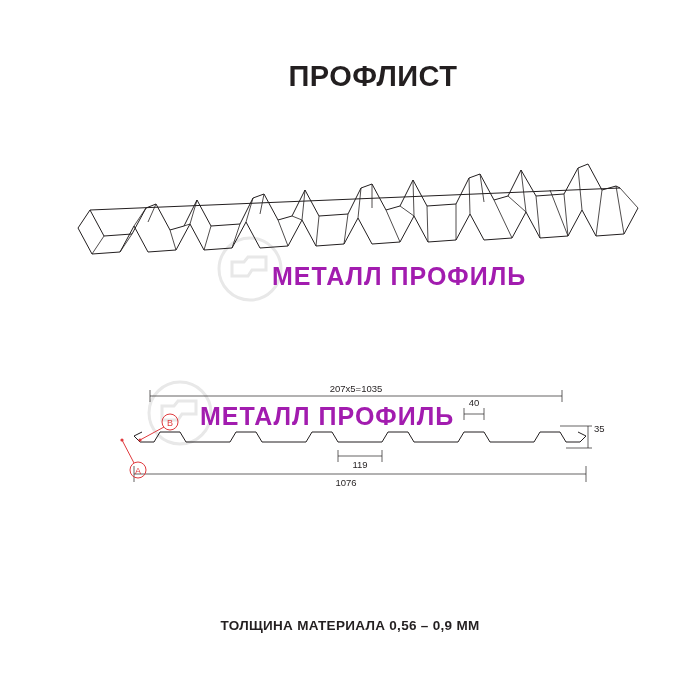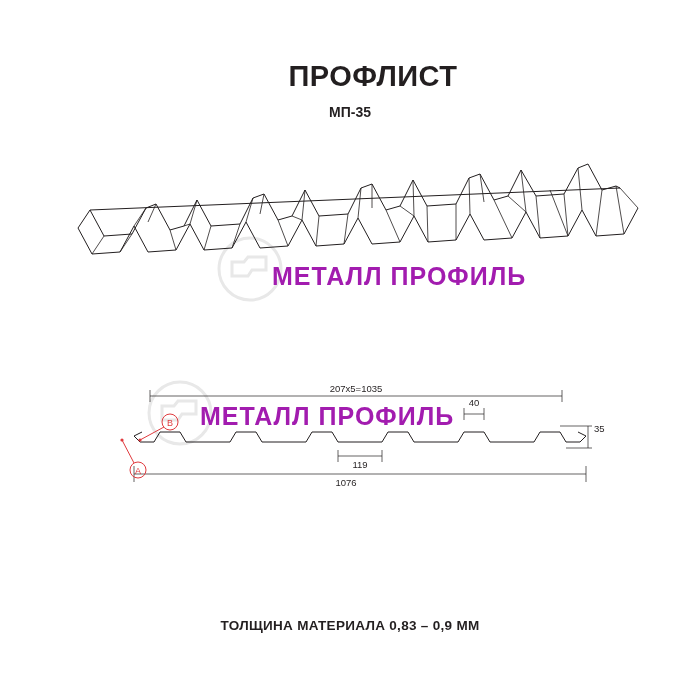--- a/index.html
+++ b/index.html
@@ -86,21 +86,20 @@
   .callout { fill: none; stroke: #e03a3e; stroke-width: 1; }
   .callout-txt { font-size: 9px; fill: #e03a3e; font-family: "Liberation Sans", sans-serif; }
   .dim-txt { font-size: 9.5px; fill: #231f20; font-family: "Liberation Sans", sans-serif; }
 </style>
 </head>
 <body>
 
 <div class="page">
 
   <div class="title">ПРОФЛИСТ</div>
-  <div class="subtitle">МП-35</div>
 
   <div class="wm wm1">
     <svg width="300" height="70" viewBox="0 0 300 70">
       <g transform="translate(0,8)">
         <circle cx="32" cy="33" r="31" fill="none" stroke="#e8e8e8" stroke-width="3"></circle>
         <path d="M14 40 L14 26 L26 26 L30 21 L48 21 L48 34 L34 34 L30 40 Z" fill="none" stroke="#e8e8e8" stroke-width="3"></path>
       </g>
     </svg>
   </div>
   <div class="wm wm1" style="left:272px; top:262px;">
@@ -232,15 +231,15 @@
       <path class="callout" d="M24 93 L12 70"></path>
       <circle cx="12" cy="70" r="1.6" fill="#e03a3e" stroke="none"></circle>
 
       <circle class="callout" cx="60" cy="52" r="8"></circle>
       <text class="callout-txt" x="60" y="55.5" text-anchor="middle">B</text>
       <path class="callout" d="M54 57 L30 70"></path>
       <circle cx="30" cy="70" r="1.6" fill="#e03a3e" stroke="none"></circle>
     </svg>
   </div>
 
-  <div class="footer">ТОЛЩИНА МАТЕРИАЛА 0,83 – 0,9 ММ</div>
+  <div class="footer">ТОЛЩИНА МАТЕРИАЛА 0,56 – 0,9 ММ</div>
 
 </div>
 
 </body></html>

